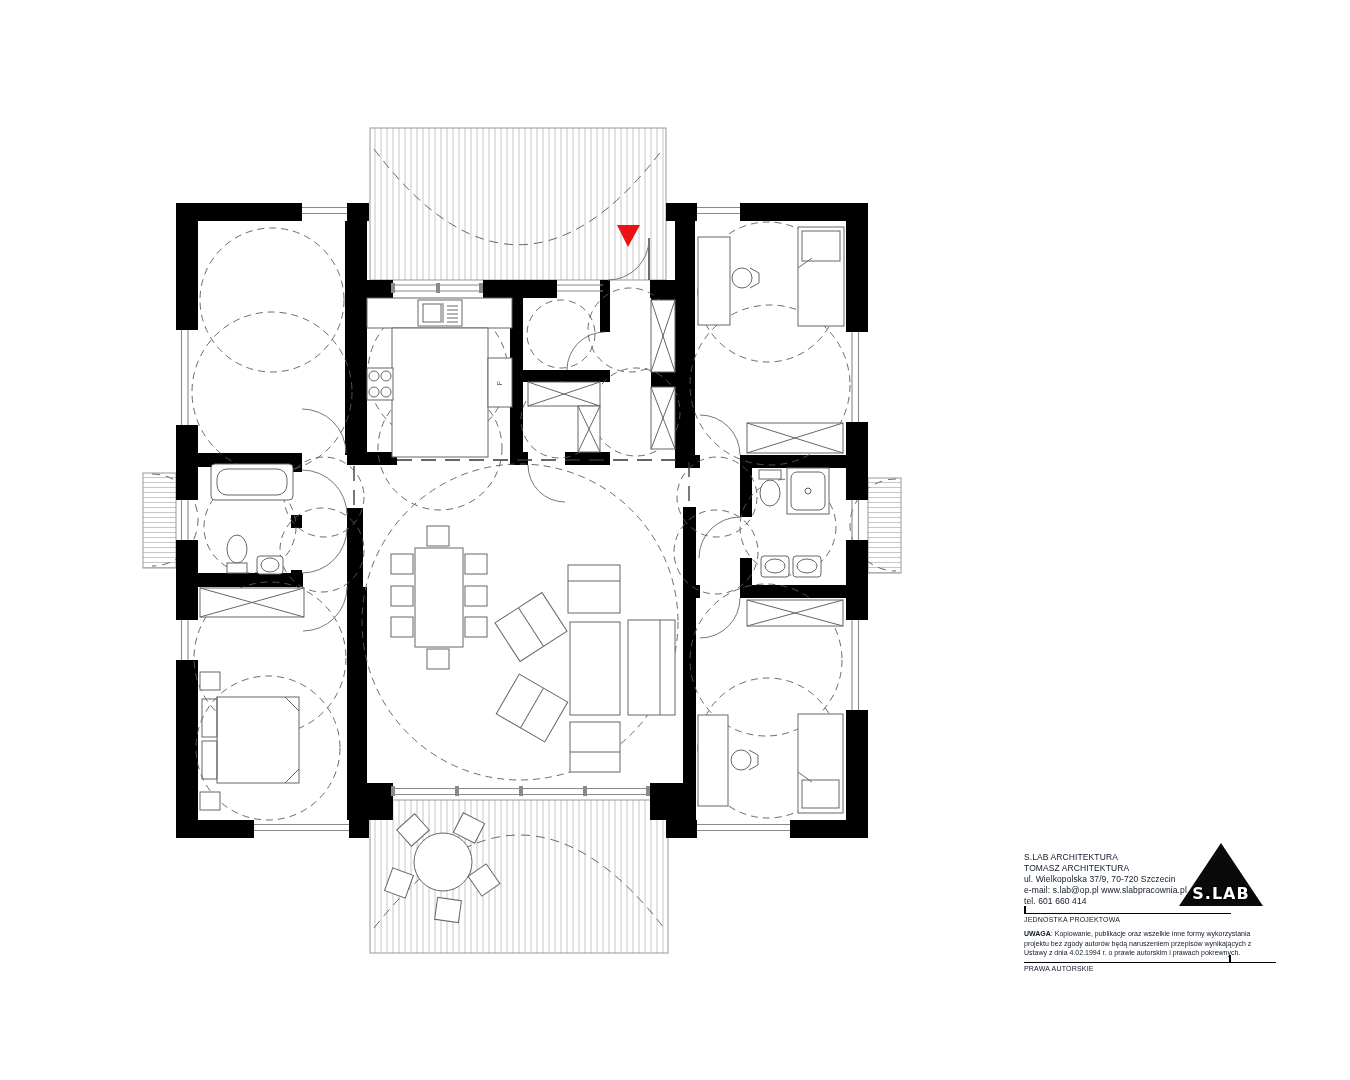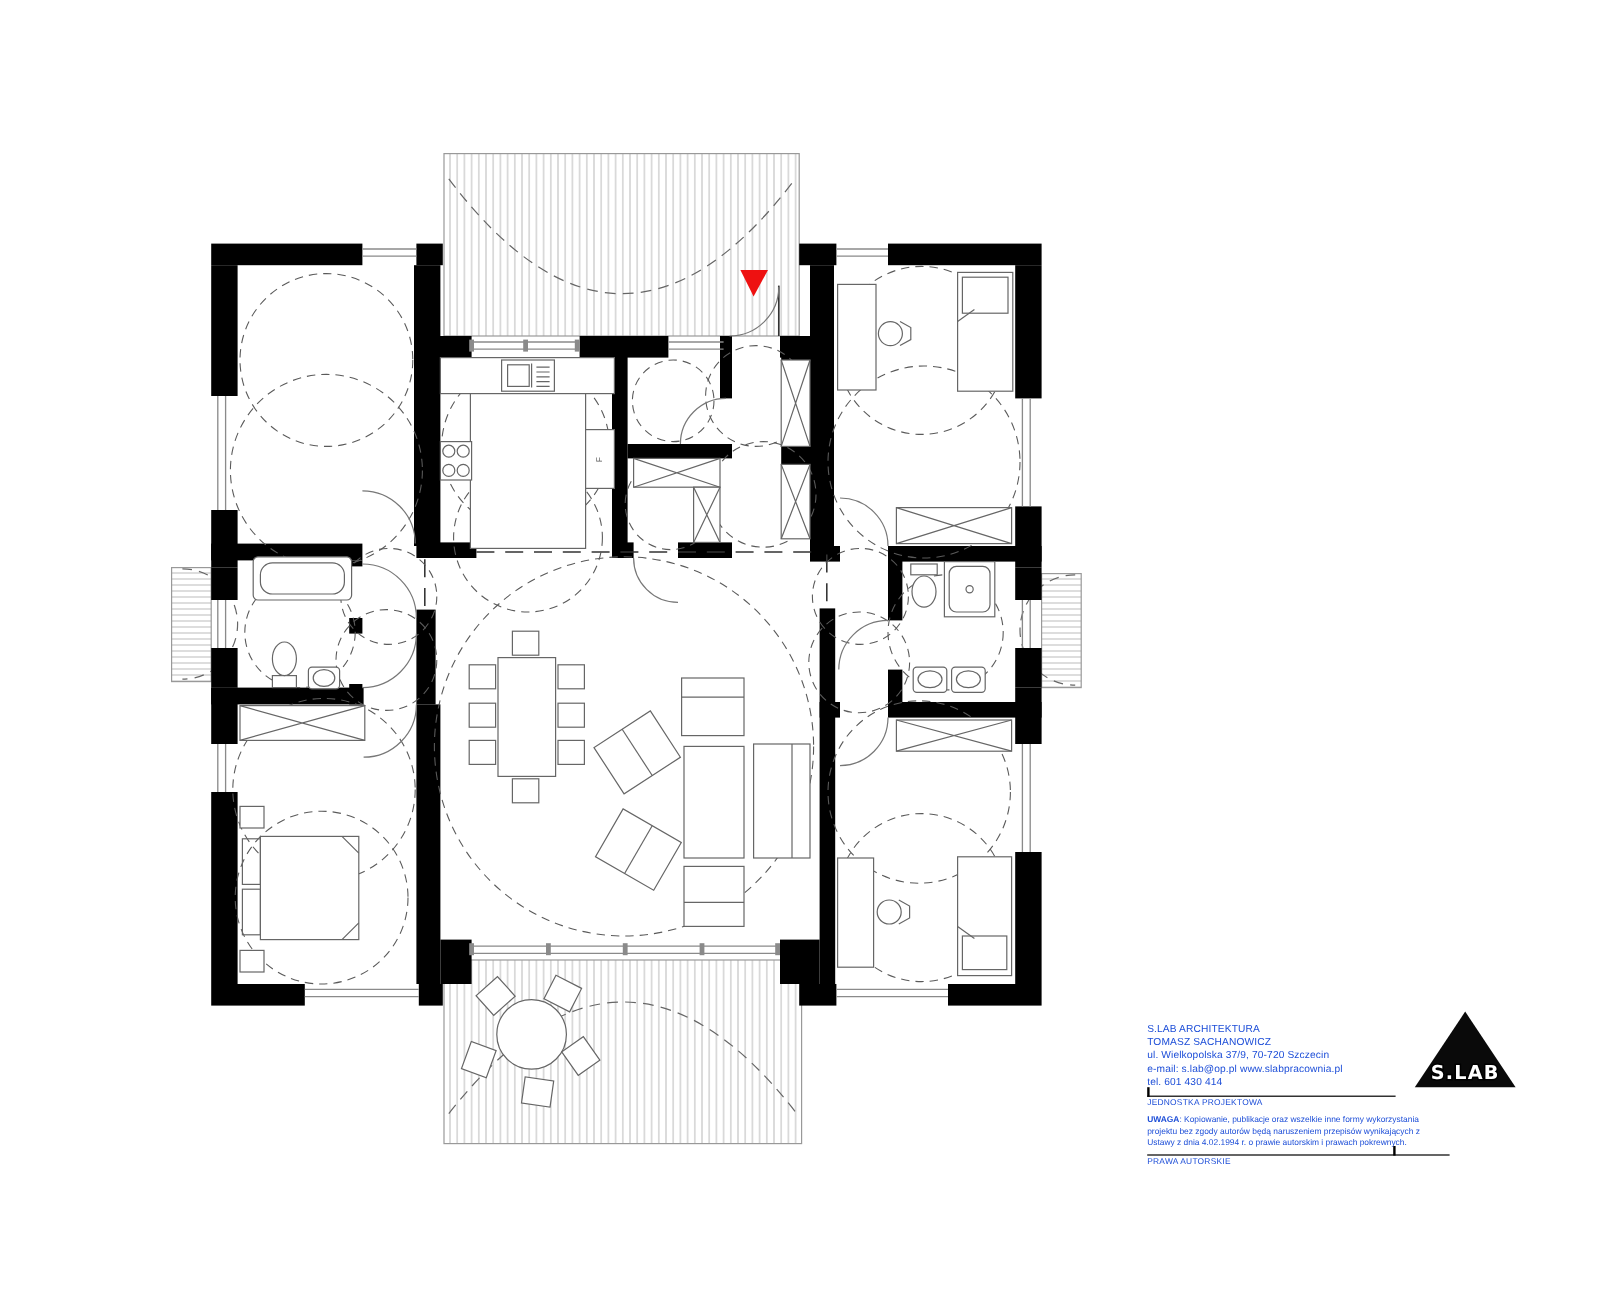--- a/index.html
+++ b/index.html
@@ -8,21 +8,21 @@
   svg{position:absolute;left:0;top:0;}
   .wall{fill:#000;}
   .win{stroke:#8a8a8a;stroke-width:1.1;fill:none;}
   .tick{fill:#8a8a8a;}
   .furn{fill:#fff;stroke:#666;stroke-width:1;}
   .furn2{fill:none;stroke:#666;stroke-width:1;}
   .dash{fill:none;stroke:#5a5a5a;stroke-width:0.9;stroke-dasharray:7 5;}
   .hdash{fill:none;stroke:#333;stroke-width:1.3;stroke-dasharray:15 9;}
   .door{fill:none;stroke:#777;stroke-width:1;}
   .leaf{stroke:#333;stroke-width:1.4;}
-  .tb{position:absolute;left:956px;top:852px;width:252px;color:#1d4ed8;}
+  .tb{position:absolute;left:1024px;top:852px;width:252px;color:#0f172a;}
   .tb .contact{font-size:8.5px;line-height:11px;letter-spacing:.1px;}
   .tb .rule{position:relative;border-top:1.6px solid #000;margin-top:6px;}
   .tb .rule::before{content:"";position:absolute;left:0;top:-8px;width:1.5px;height:8px;background:#000;}
   .tb .rule2{position:relative;border-top:1.6px solid #000;margin-top:4px;}
   .tb .rule2::before{content:"";position:absolute;left:205px;top:-8px;width:1.5px;height:8px;background:#000;}
   .tb .lbl{font-size:7px;letter-spacing:.2px;margin-top:2px;}
   .tb .notice{font-size:7px;line-height:9.5px;margin-top:6px;width:240px;}
   .logo{position:absolute;left:1176px;top:840px;}
 </style>
 </head>
@@ -369,24 +369,24 @@
       <rect class="furn" x="798" y="714" width="45" height="99"></rect>
       <rect class="furn2" x="802" y="780" width="37" height="28"></rect>
       <path class="furn2" d="M798,772 L812,782"></path>
     </g>
   </g>
 </svg>
 
 <div class="tb">
   <div class="contact">
     <div>S.LAB ARCHITEKTURA</div>
-    <div>TOMASZ SACHANOWICZ</div>
+    <div>TOMASZ ARCHITEKTURA</div>
     <div>ul. Wielkopolska 37/9,  70-720 Szczecin</div>
     <div>e-mail: s.lab@op.pl   www.slabpracownia.pl</div>
-    <div>tel. 601 430 414</div>
+    <div>tel. 601 660 414</div>
   </div>
   <div class="rule" style="width:207px;"></div>
   <div class="lbl">JEDNOSTKA PROJEKTOWA</div>
   <div class="notice"><b>UWAGA</b><span>: Kopiowanie, publikacje oraz wszelkie inne formy wykorzystania projektu bez zgody autorów będą naruszeniem przepisów wynikających z Ustawy z dnia 4.02.1994 r. o prawie autorskim i prawach pokrewnych.</span></div>
   <div class="rule2" style="width:252px;"></div>
   <div class="lbl">PRAWA AUTORSKIE</div>
 </div>
 
 <svg class="logo" width="90" height="70" viewBox="0 0 90 70">
   <polygon points="45,3 87,66 3,66" fill="#0a0a0a"></polygon>

